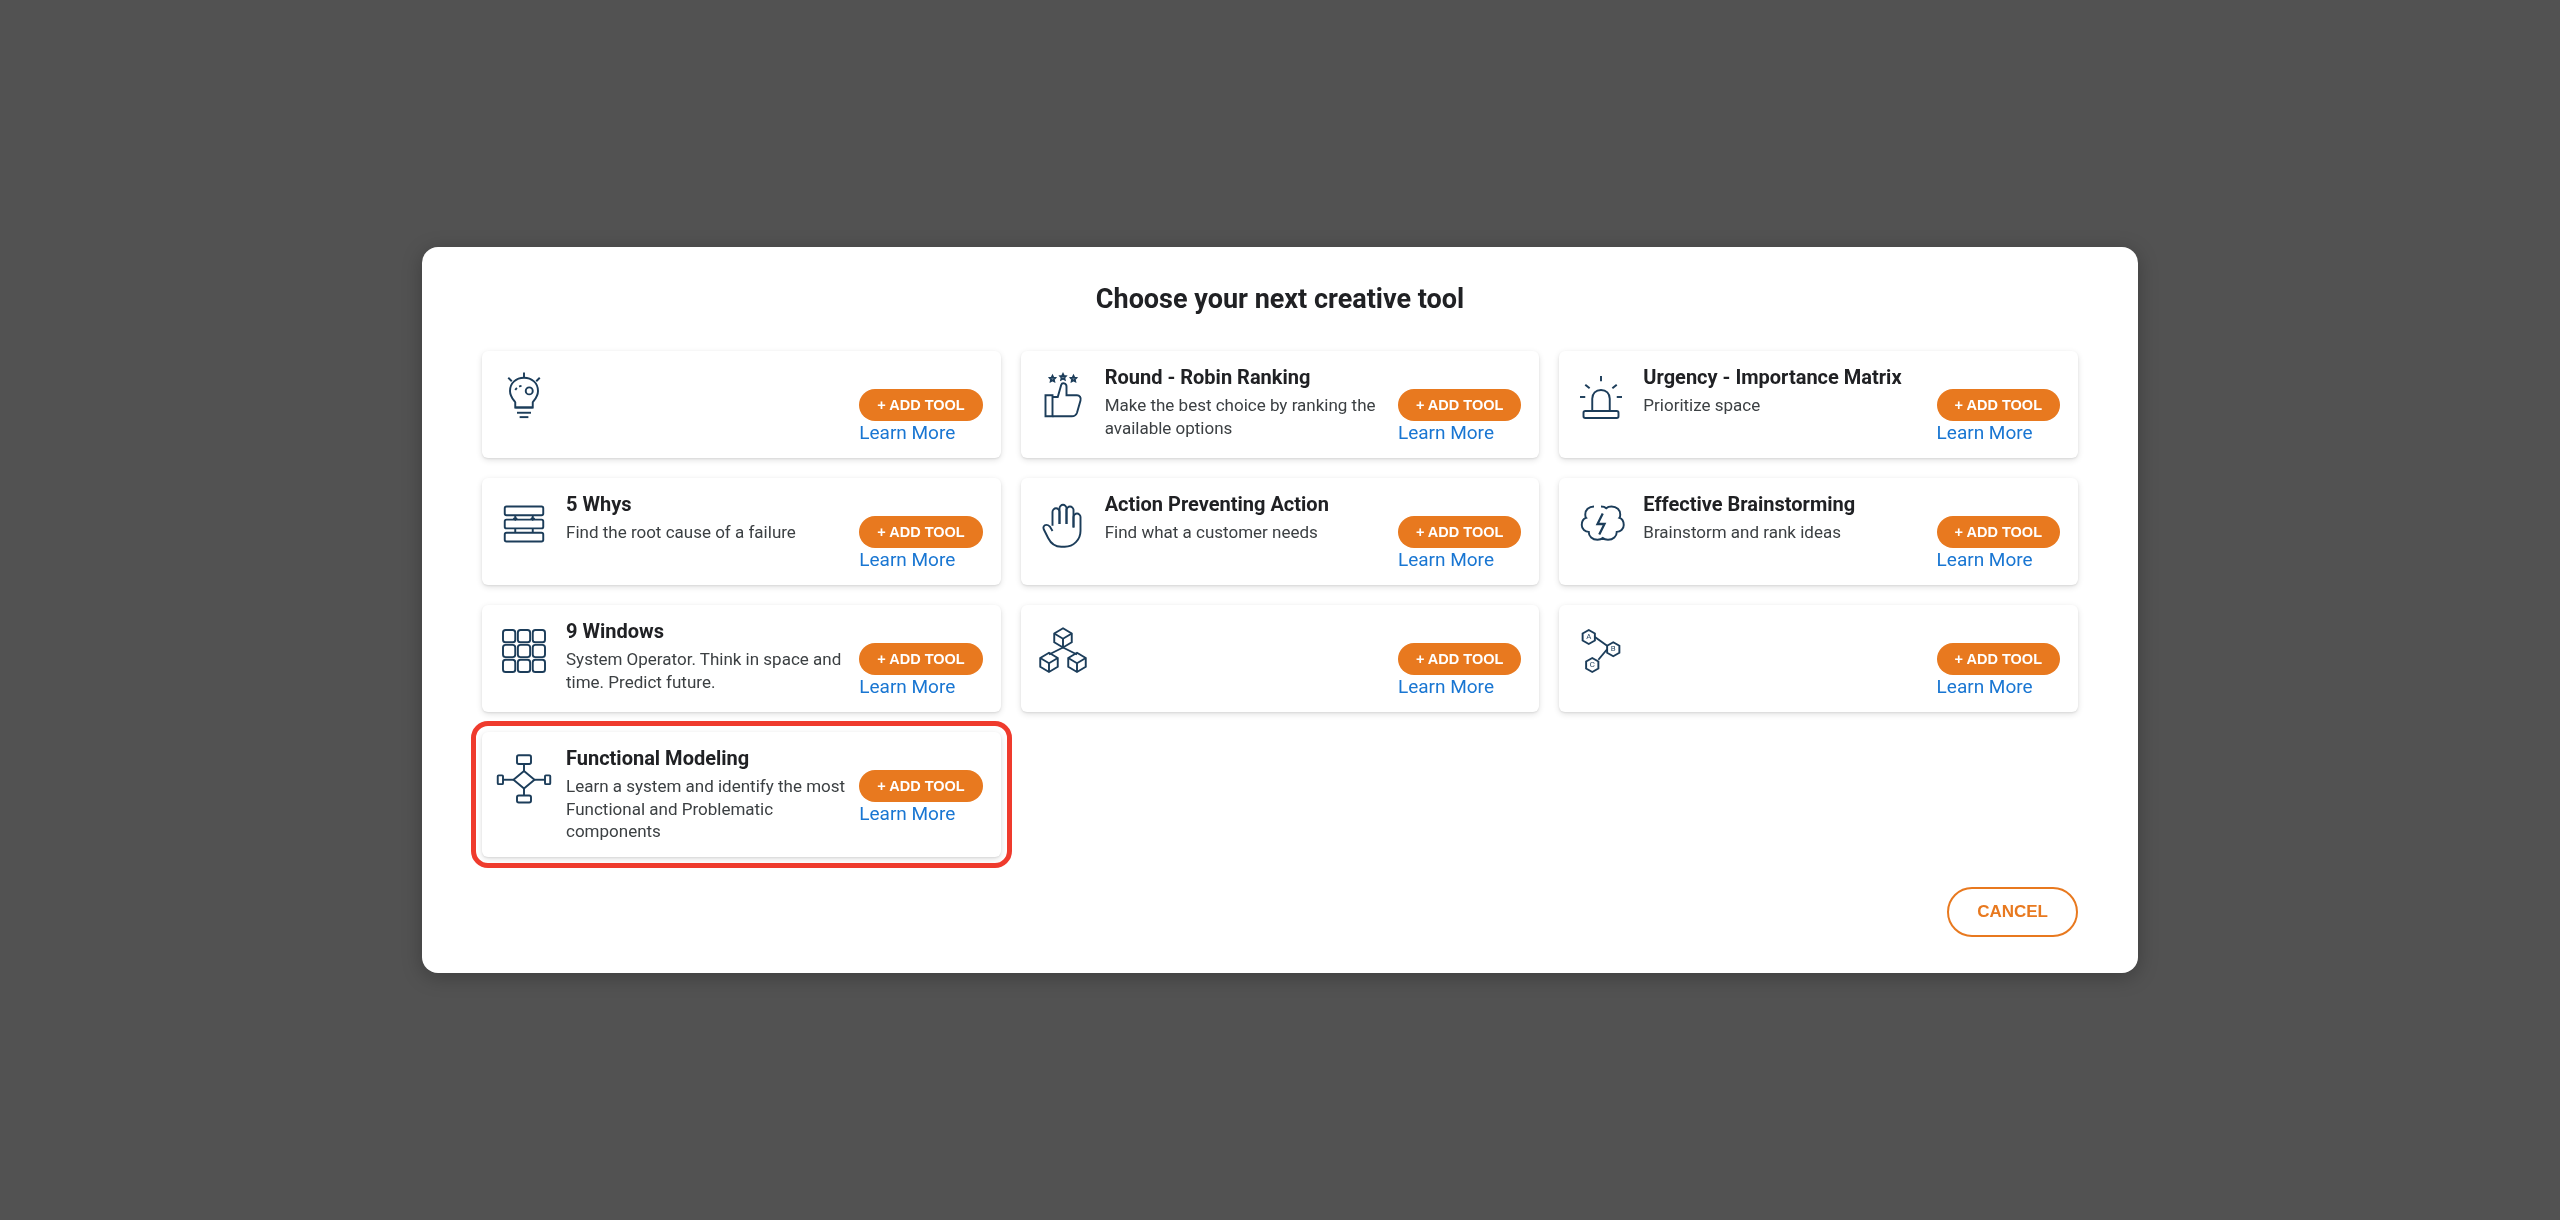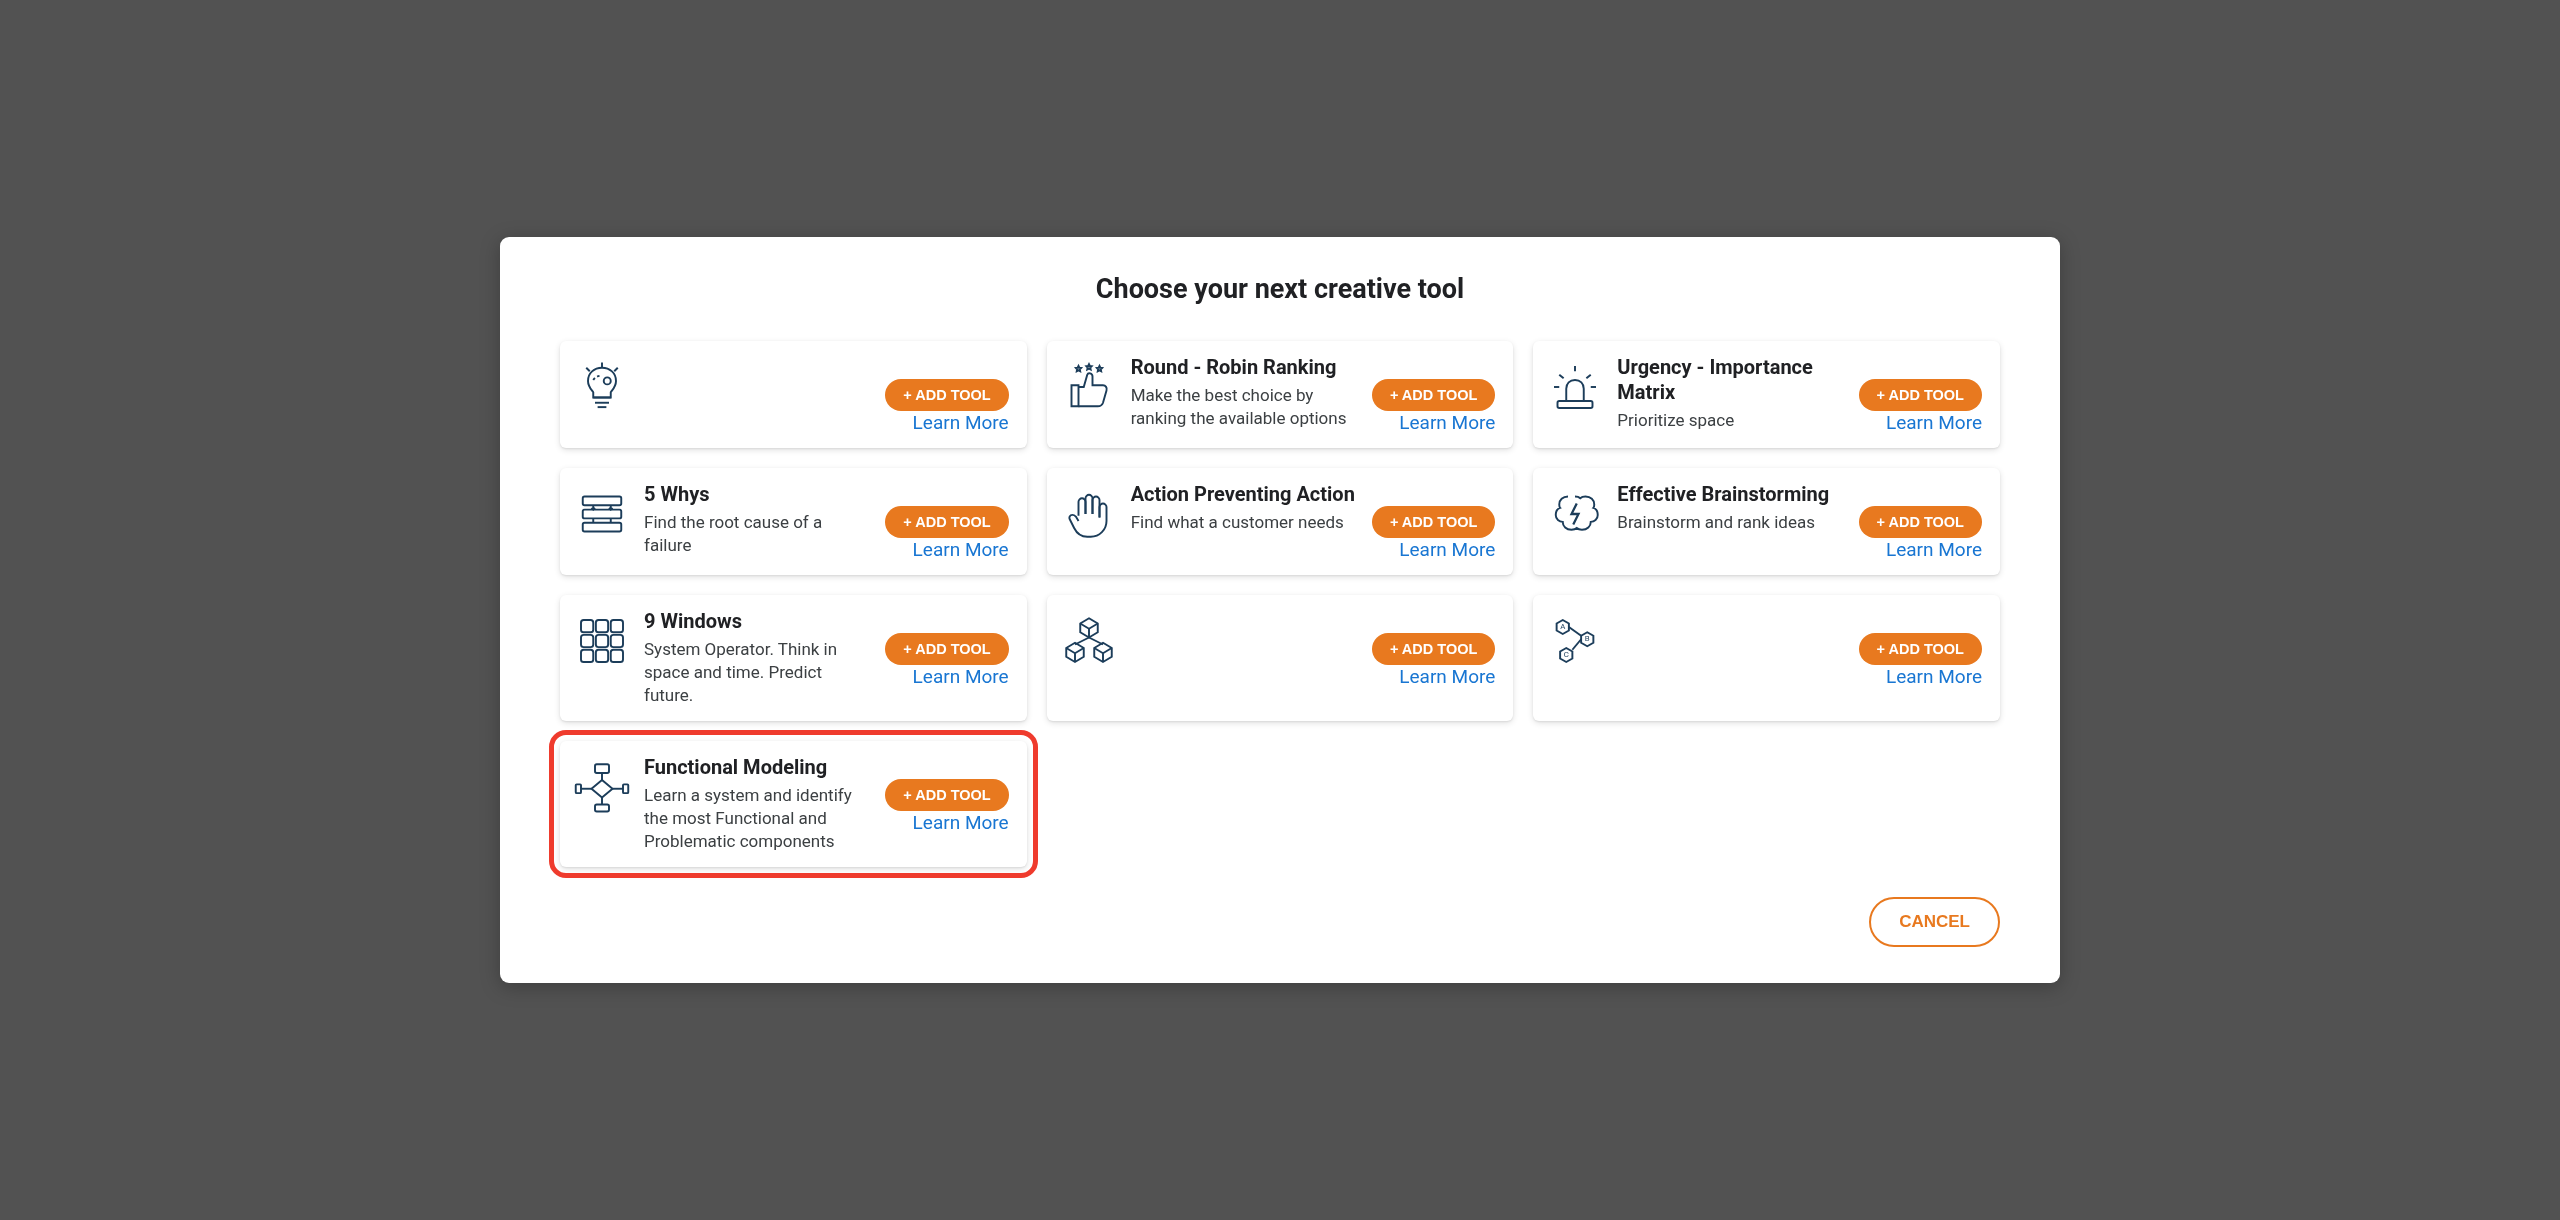--- a/index.html
+++ b/index.html
@@ -7,22 +7,22 @@
     margin: 0; padding: 0;
     width: 100%; height: 100%;
   }
   body {
     font-family: -apple-system, BlinkMacSystemFont, "Segoe UI", Roboto, Helvetica, Arial, sans-serif;
     background: #525252;
     display: flex; align-items: center; justify-content: center;
   }
   .modal {
     background: #fff;
-    width: 1560px;
-    border-radius: 9px;
+    width: 1716px;
+    border-radius: 16px;
     padding: 36px 60px 36px 60px;
     position: relative;
     box-shadow: 0 4px 20px rgba(0,0,0,0.25);
   }
   .title {
     font-size: 27px;
     font-weight: 700;
     color: #202124;
     text-align: center;
     margin-bottom: 36px;
@@ -70,21 +70,21 @@
   }
   .card-desc {
     font-size: 17px;
     color: #3c4043;
     line-height: 1.35;
   }
   .actions {
     flex: 0 0 auto;
     display: flex;
     flex-direction: column;
-    align-items: flex-end;
+    align-items: flex-start;
     margin-left: auto;
     margin-top: 24px;
   }
   .add-btn {
     background: #e8791f;
     color: #fff;
     font-weight: 700;
     font-size: 14.5px;
     border: none;
     border-radius: 999px;

